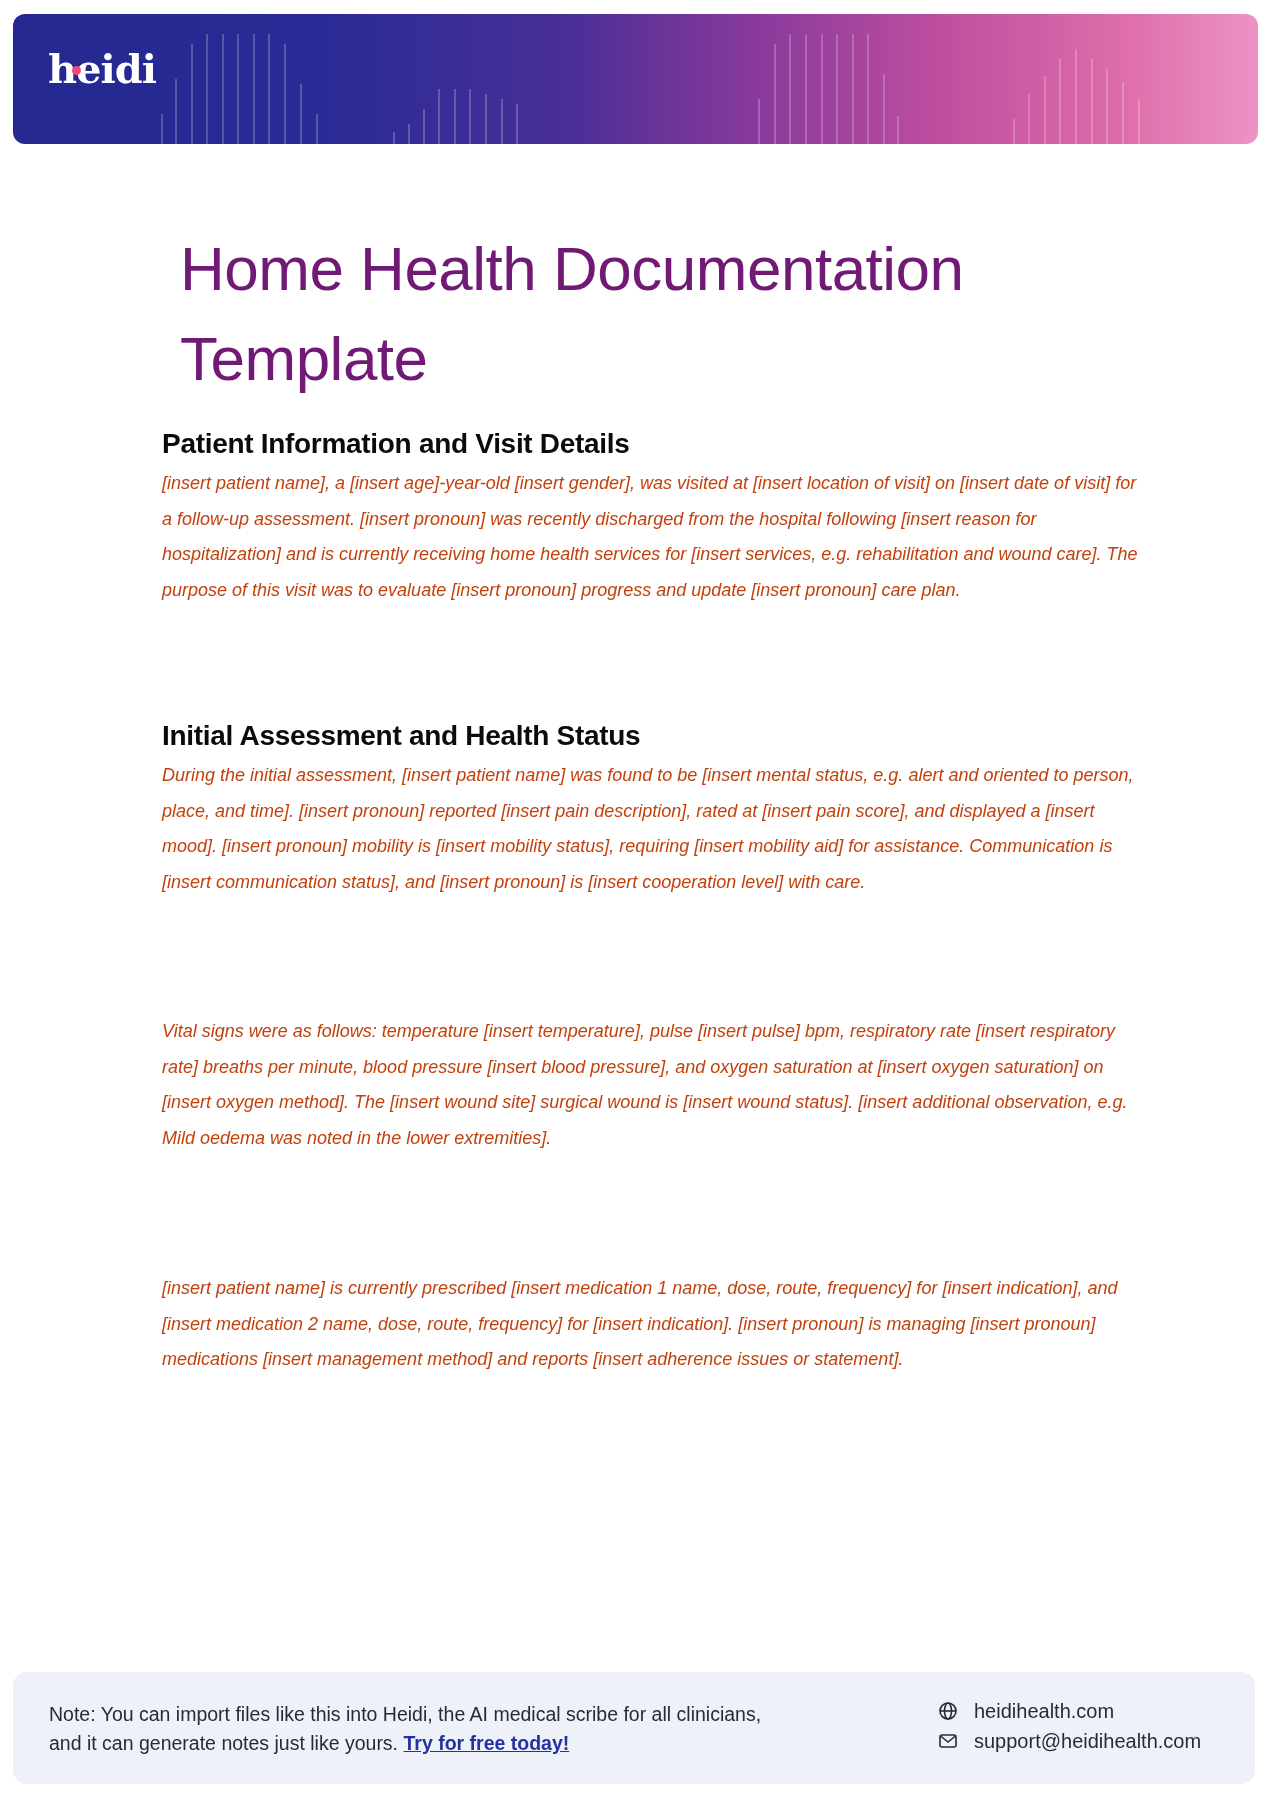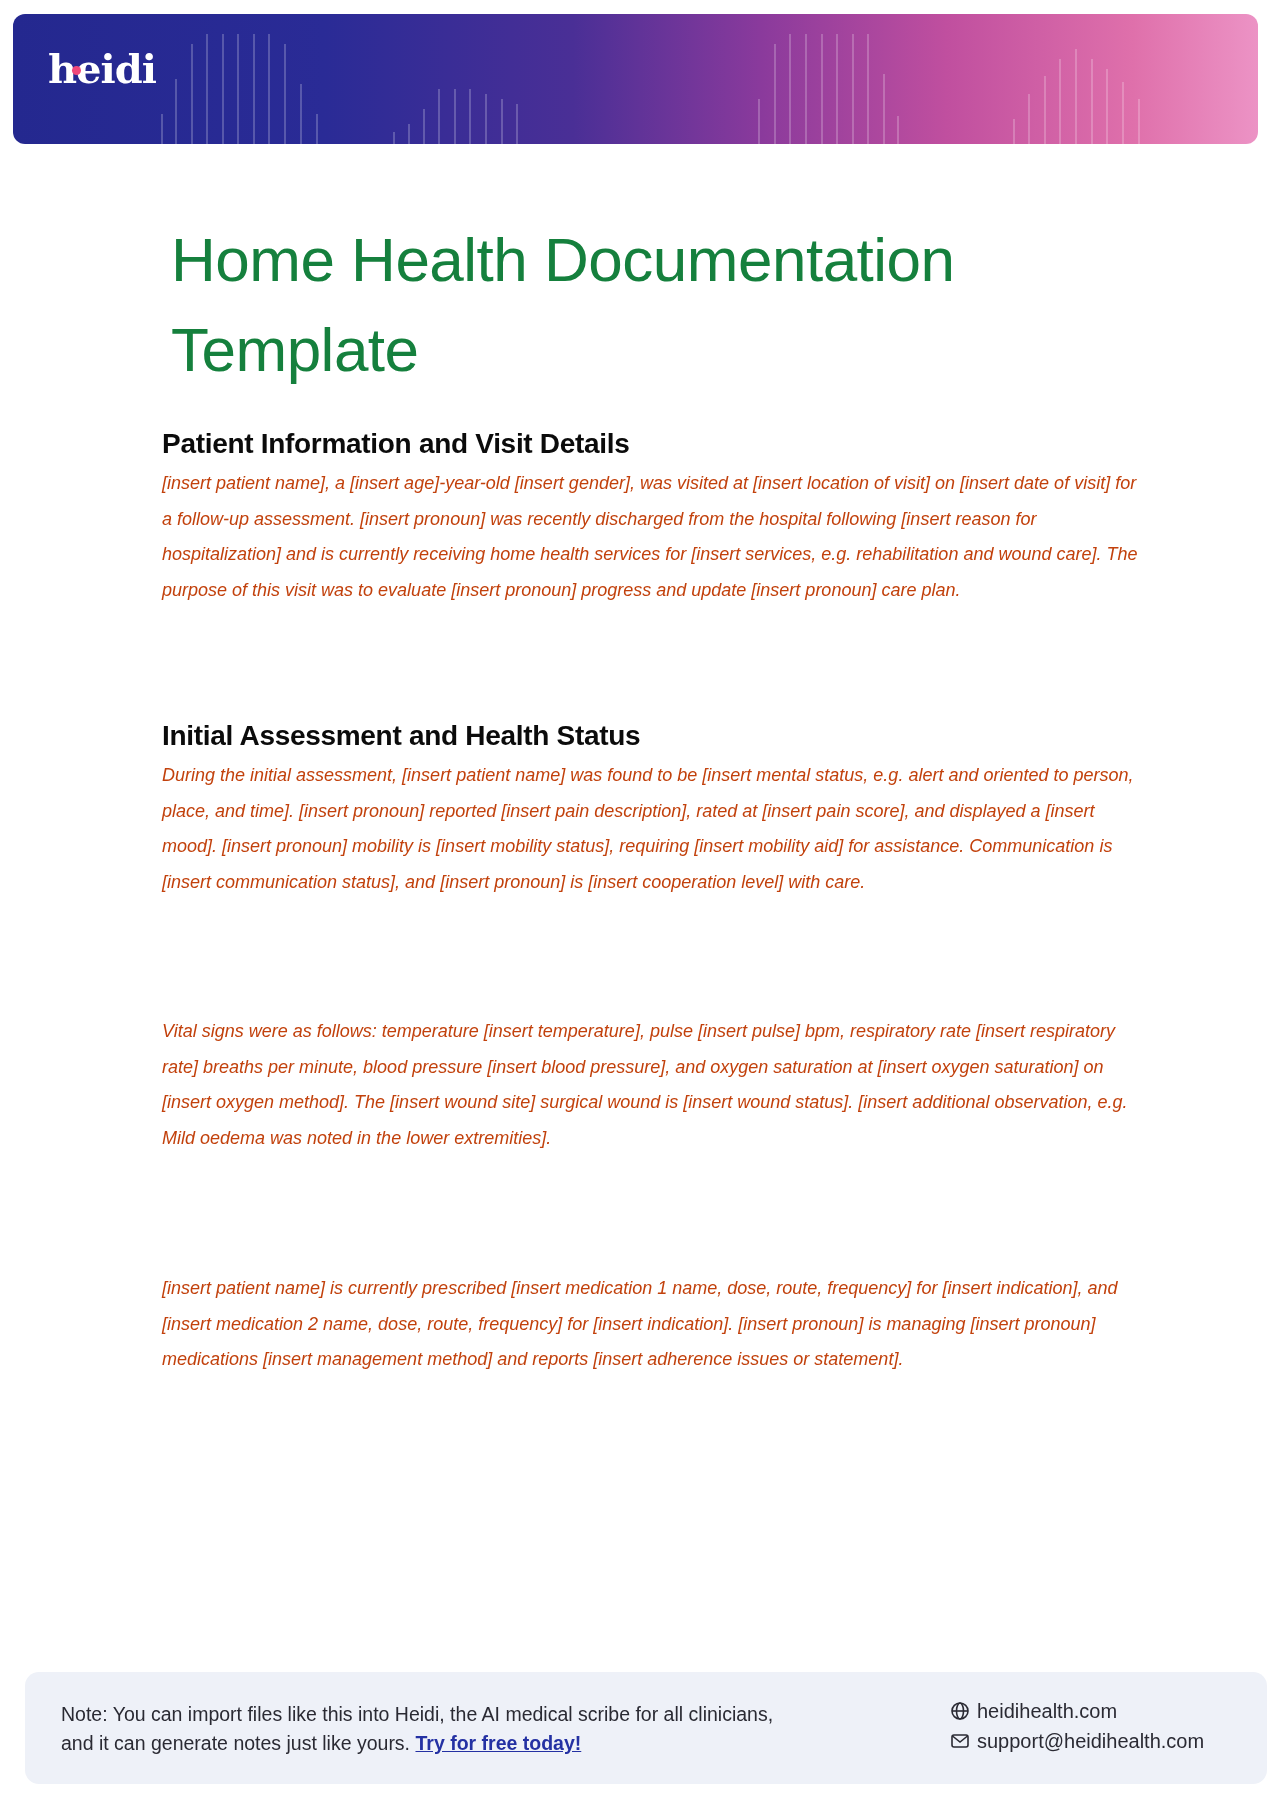--- a/index.html
+++ b/index.html
@@ -7,29 +7,29 @@
          font-family: "Liberation Sans", "DejaVu Sans", sans-serif; color: #111; }
   .header { position: absolute; left: 13px; top: 14px; width: 1245px; height: 130px;
             border-radius: 12px; overflow: hidden;
             background: linear-gradient(90deg, #24288f 0%, #2a2b96 25%, #4a2f96 45%, #8a3a9c 60%, #c04f9f 75%, #df70ab 90%, #ec93c5 100%); }
   .header .lines { position: absolute; inset: 0; }
   .header .lines span { position: absolute; bottom: 0; width: 2px; background: rgba(255,255,255,0.22); }
   .logo { position: absolute; left: 35px; top: 30px; height: 50px; display: flex; align-items: flex-end; }
   .logo-text { font-family: "DejaVu Serif", serif; font-weight: bold; color: #fff; font-size: 40px; line-height: 50px; letter-spacing: -1px; }
   .logo-dot { position: absolute; left: 24px; top: 22px; width: 9px; height: 9px; border-radius: 50%; background: #f0487a; }
   .content { position: absolute; left: 162px; top: 206px; width: 960px; }
-  h1 { margin: 9px; font-size: 62px; font-weight: normal; line-height: 90px; letter-spacing: -0.5px; color: #15803d; }
+  h1 { margin: 18px; font-size: 62px; font-weight: normal; line-height: 90px; letter-spacing: -0.5px; color: #701a75; }
   .section { position: absolute; left: 162px; width: 980px; }
   .section h2 { margin: 0; font-size: 28px; font-weight: bold; line-height: 36px; color: #0b0b0b; letter-spacing: -0.3px; }
   .section p { margin: 4px 0 0 0; font-size: 18px; line-height: 35.5px; color: #c2410c; font-style: italic; }
-  .footer { position: absolute; left: 13px; top: 1672px; width: 1242px; height: 112px; border-radius: 14px; background: #eef1f8; margin-left: 12px; }
+  .footer { position: absolute; left: 13px; top: 1672px; width: 1242px; height: 112px; border-radius: 14px; background: #eef1f8; }
   .footer .note { position: absolute; left: 36px; top: 28px; width: 740px; font-size: 19.5px; line-height: 29px; color: #2a2a33; }
   .footer .note a { color: #2431a3; font-weight: bold; text-decoration: underline; }
   .footer .contacts { position: absolute; left: 925px; top: 24px; font-size: 20px; line-height: 30px; color: #2a2a33; }
-  .contact-row { display: flex; align-items: center; gap: 7px; }
+  .contact-row { display: flex; align-items: center; gap: 16px; }
   .contact-row svg { width: 20px; height: 20px; }
 </style>
 </head>
 <body>
 
 <div class="header">
   <div class="lines">
     <span style="left:148px;height:30px"></span>
     <span style="left:162px;height:65px"></span>
     <span style="left:178px;height:100px"></span>

